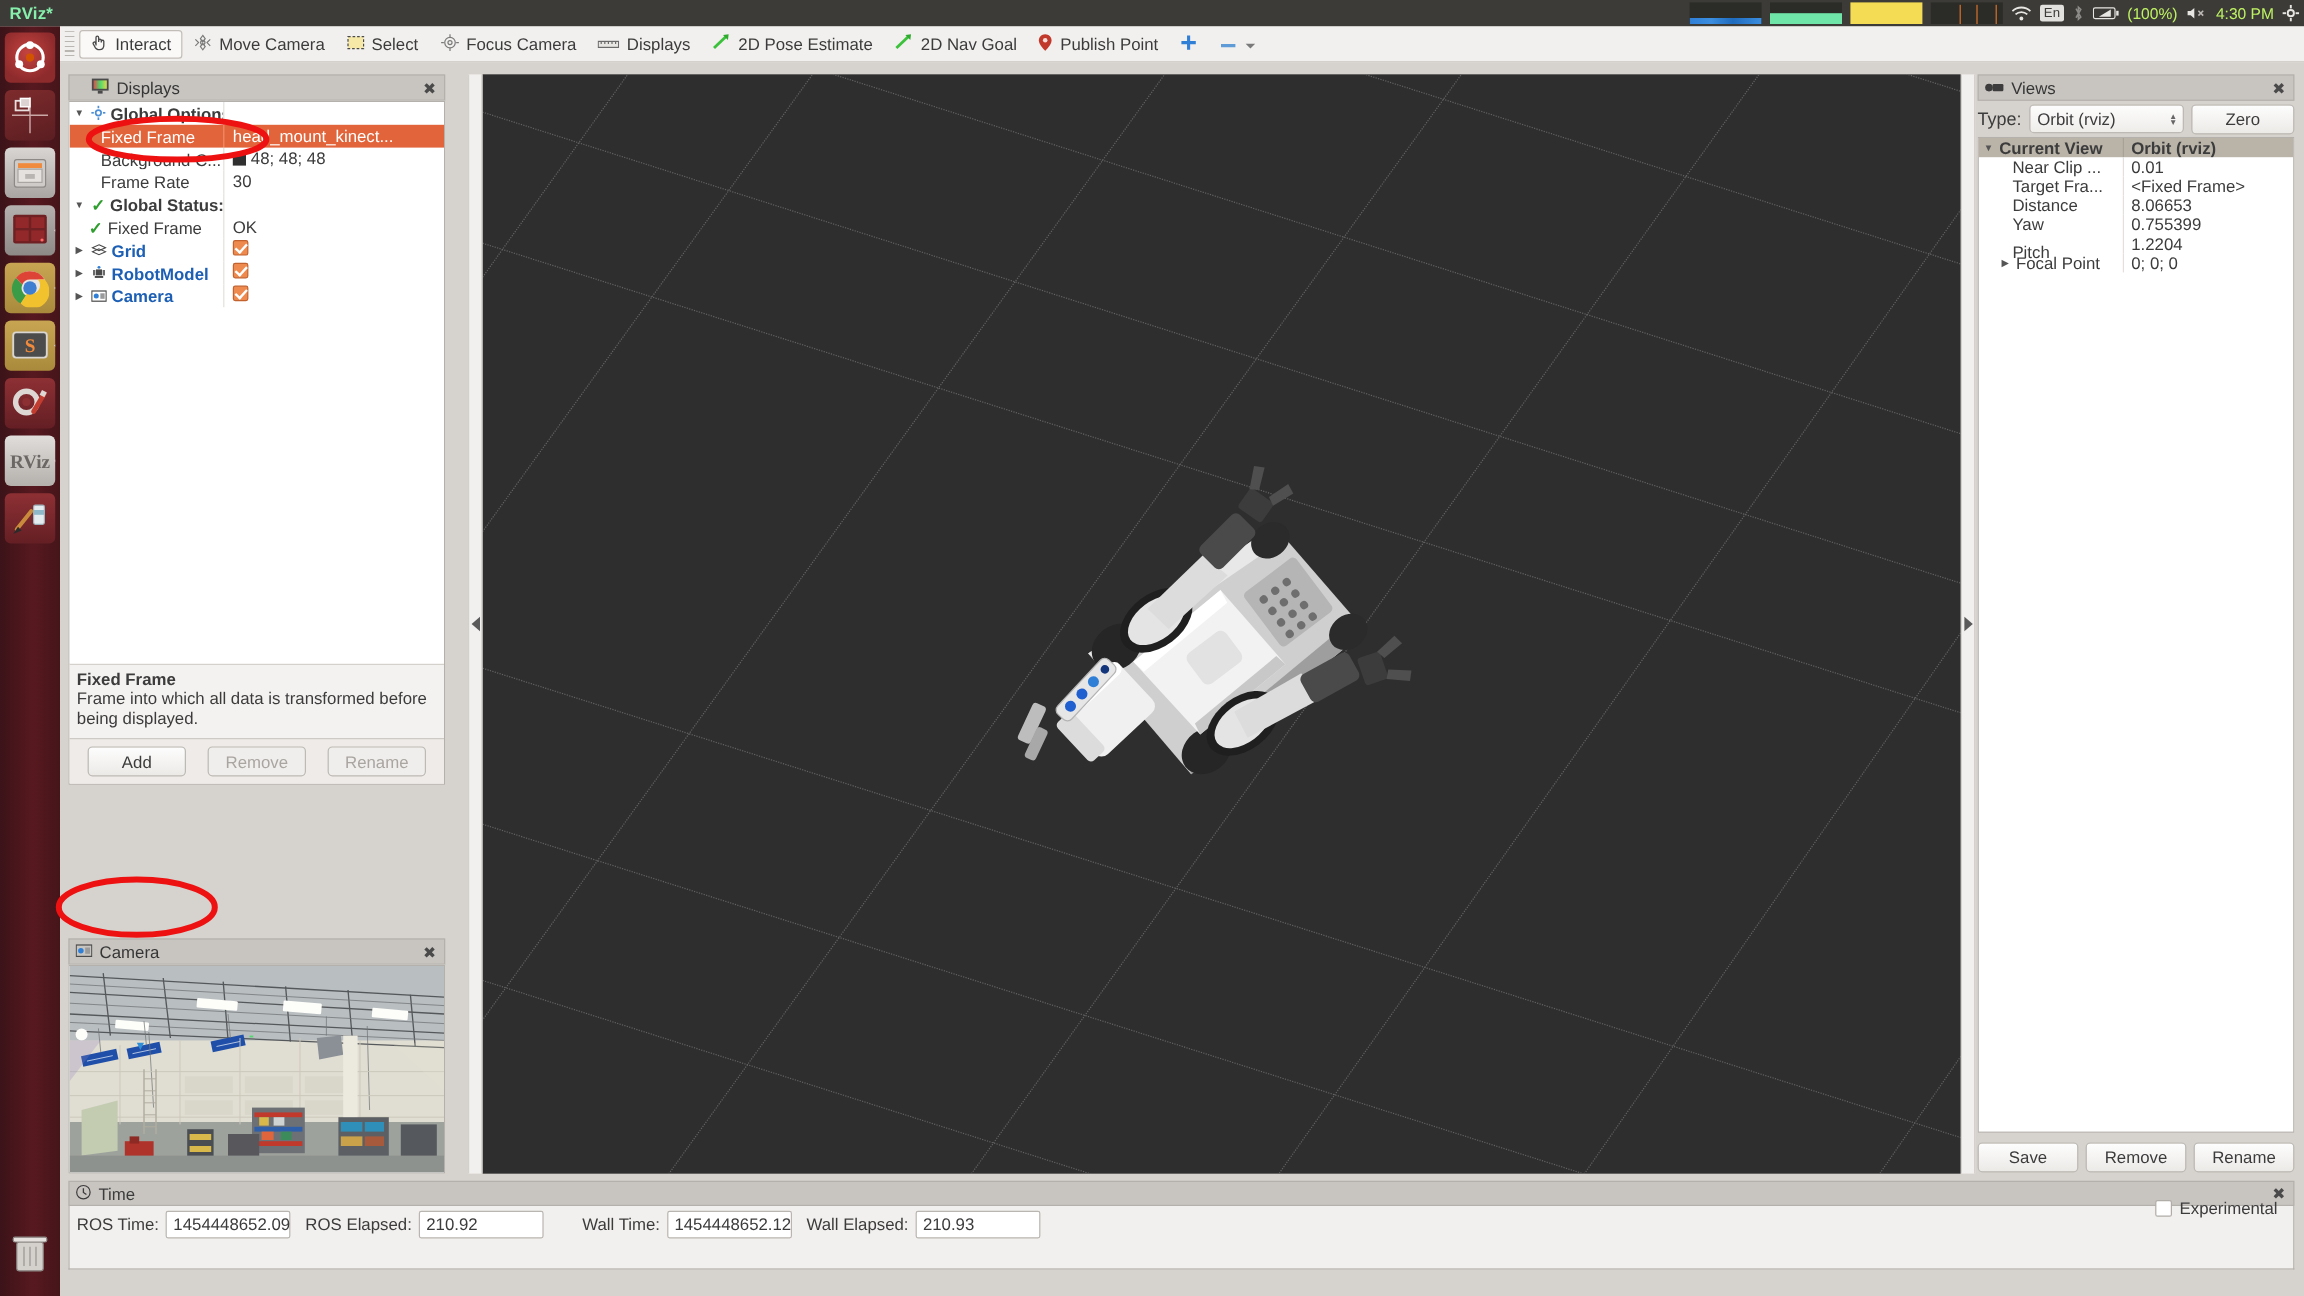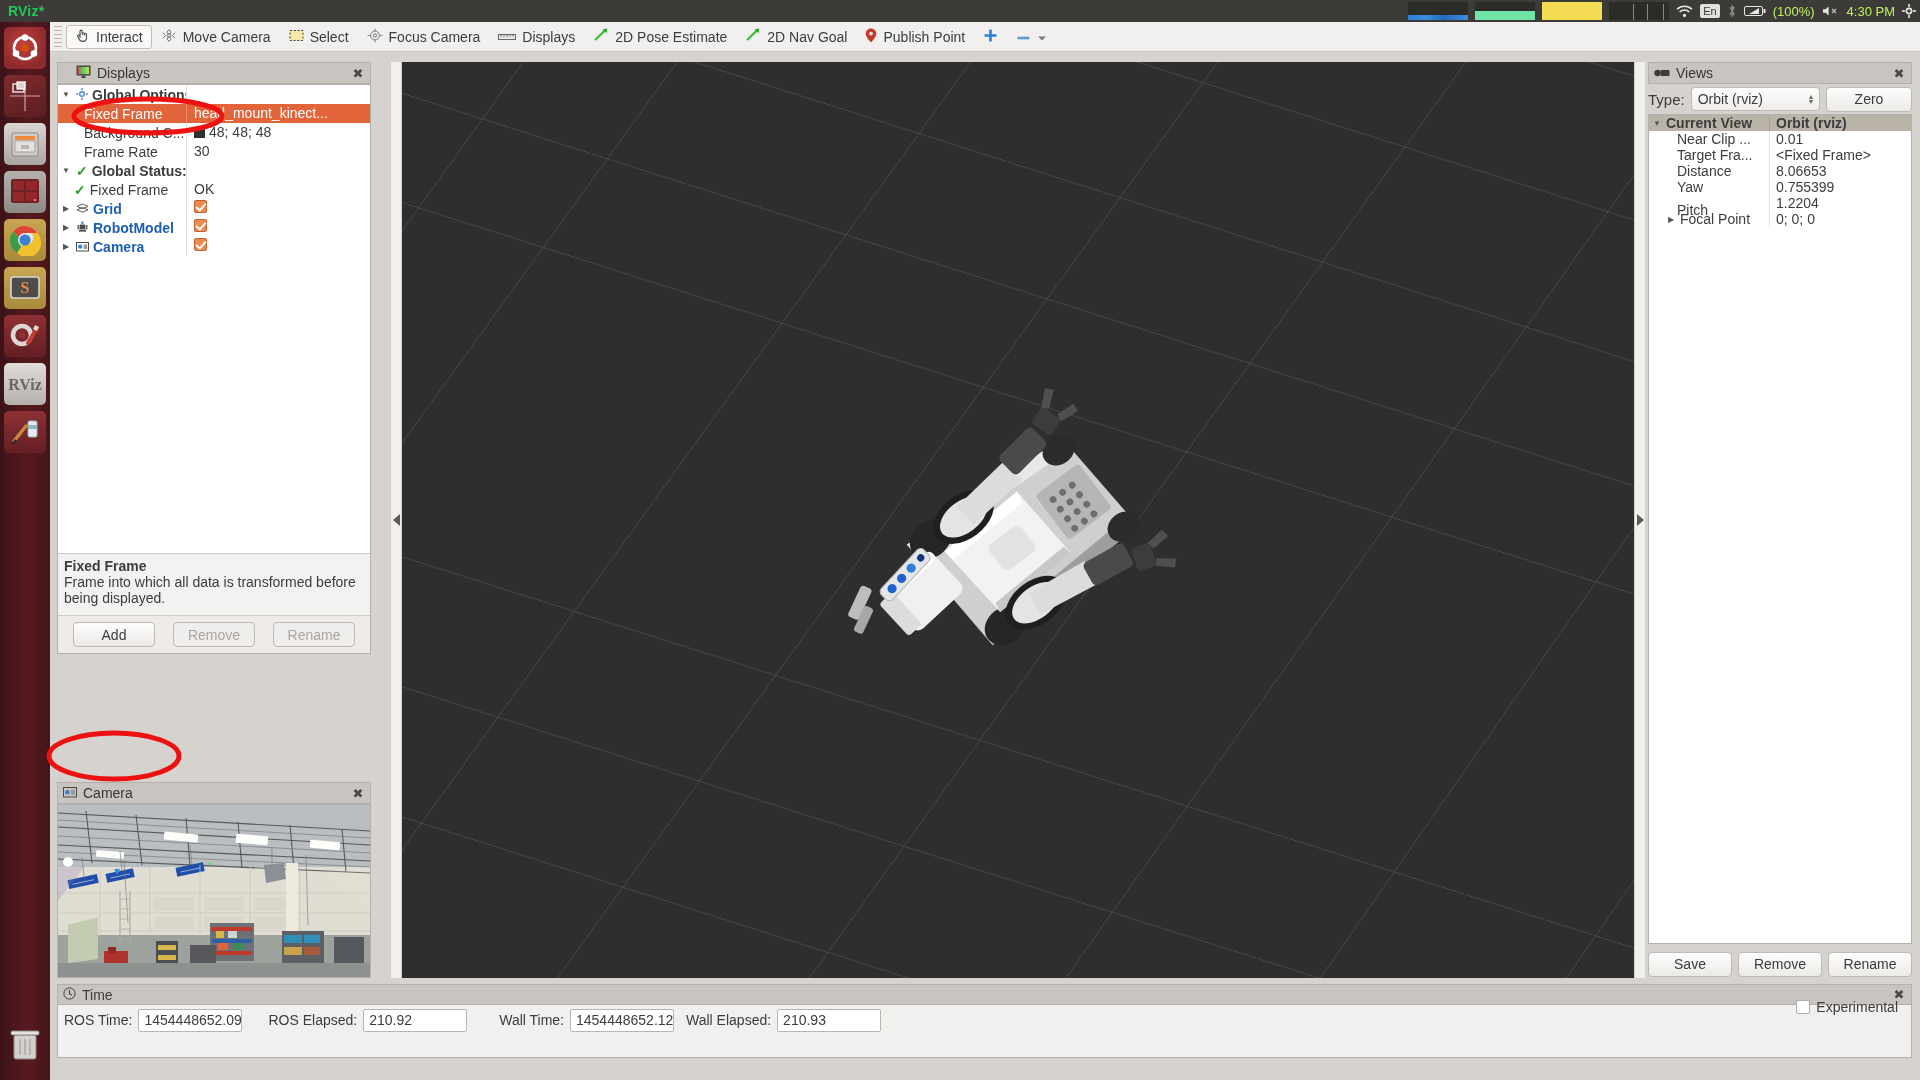--- a/index.html
+++ b/index.html
@@ -3,21 +3,21 @@
 <meta charset="utf-8">
 <style>
   * { box-sizing: border-box; margin:0; padding:0; }
   html,body { width:1920px; height:1080px; overflow:hidden;
     font-family:"Liberation Sans", sans-serif; font-size:15px; color:#3c3c3c; }
   body { background:#d6d2cd; position:relative; }
 
   
   #topbar { position:absolute; left:0; top:0; width:1920px; height:22px;
     background:#3c3b37; display:flex; align-items:center; }
-  #apptitle { color:#22c55e; font-weight:bold; font-size:14px; padding-left:8px; letter-spacing:.2px; }
+  #apptitle { color:#86efac; font-weight:bold; font-size:14px; padding-left:8px; letter-spacing:.2px; }
   #tray { margin-left:auto; display:flex; align-items:center; height:22px; padding-right:4px; gap:7px; }
   .graph { height:18px; width:60px; position:relative; overflow:hidden; }
   .graph.g1 { background:#2b2b28; }
   .graph.g1::after{content:"";position:absolute;left:0;bottom:0;width:100%;height:5px;
     background:linear-gradient(90deg,#2f7fd6 0%,#3b8ee0 30%,#1f6bbd 60%,#3b8ee0 100%);}
   .graph.g2 { background:#2b2b28; }
   .graph.g2::after{content:"";position:absolute;left:0;bottom:0;width:100%;height:9px;background:#6fe5a8;}
   .graph.g3 { background:#f4dd54; }
   .graph.g4 { background:#2b2b28; }
   .graph.g4::after{content:"";position:absolute;left:24px;bottom:0;width:1px;height:16px;
@@ -861,21 +861,21 @@
           <circle cx="6.5" cy="6.5" r="5.6" fill="none" stroke="#3c3c3c"></circle>
         <path d="M6.5 3.3V6.7L9 8.4" stroke="#3c3c3c" stroke-width="1.1" fill="none"></path>
         </svg></span>
     <span>Time</span>
     <span class="panel-x">✖</span>
   </div>
   <div id="timebody">
     <div id="timerow">
       <span class="tlabel">ROS Time:</span>
       <span class="tfield" style="width:104px;">1454448652.09</span>
-      <span class="tlabel" style="margin-left:20px;">ROS Elapsed:</span>
+      <span class="tlabel" style="margin-left:6px;">ROS Elapsed:</span>
       <span class="tfield" style="width:104px;">210.92</span>
       <span class="tlabel" style="margin-left:26px;">Wall Time:</span>
       <span class="tfield" style="width:104px;">1454448652.12</span>
       <span class="tlabel" style="margin-left:6px;">Wall Elapsed:</span>
       <span class="tfield" style="width:104px;">210.93</span>
 
       <span id="expwrap">
         <span class="cbox"></span>
         <span>Experimental</span>
       </span>

